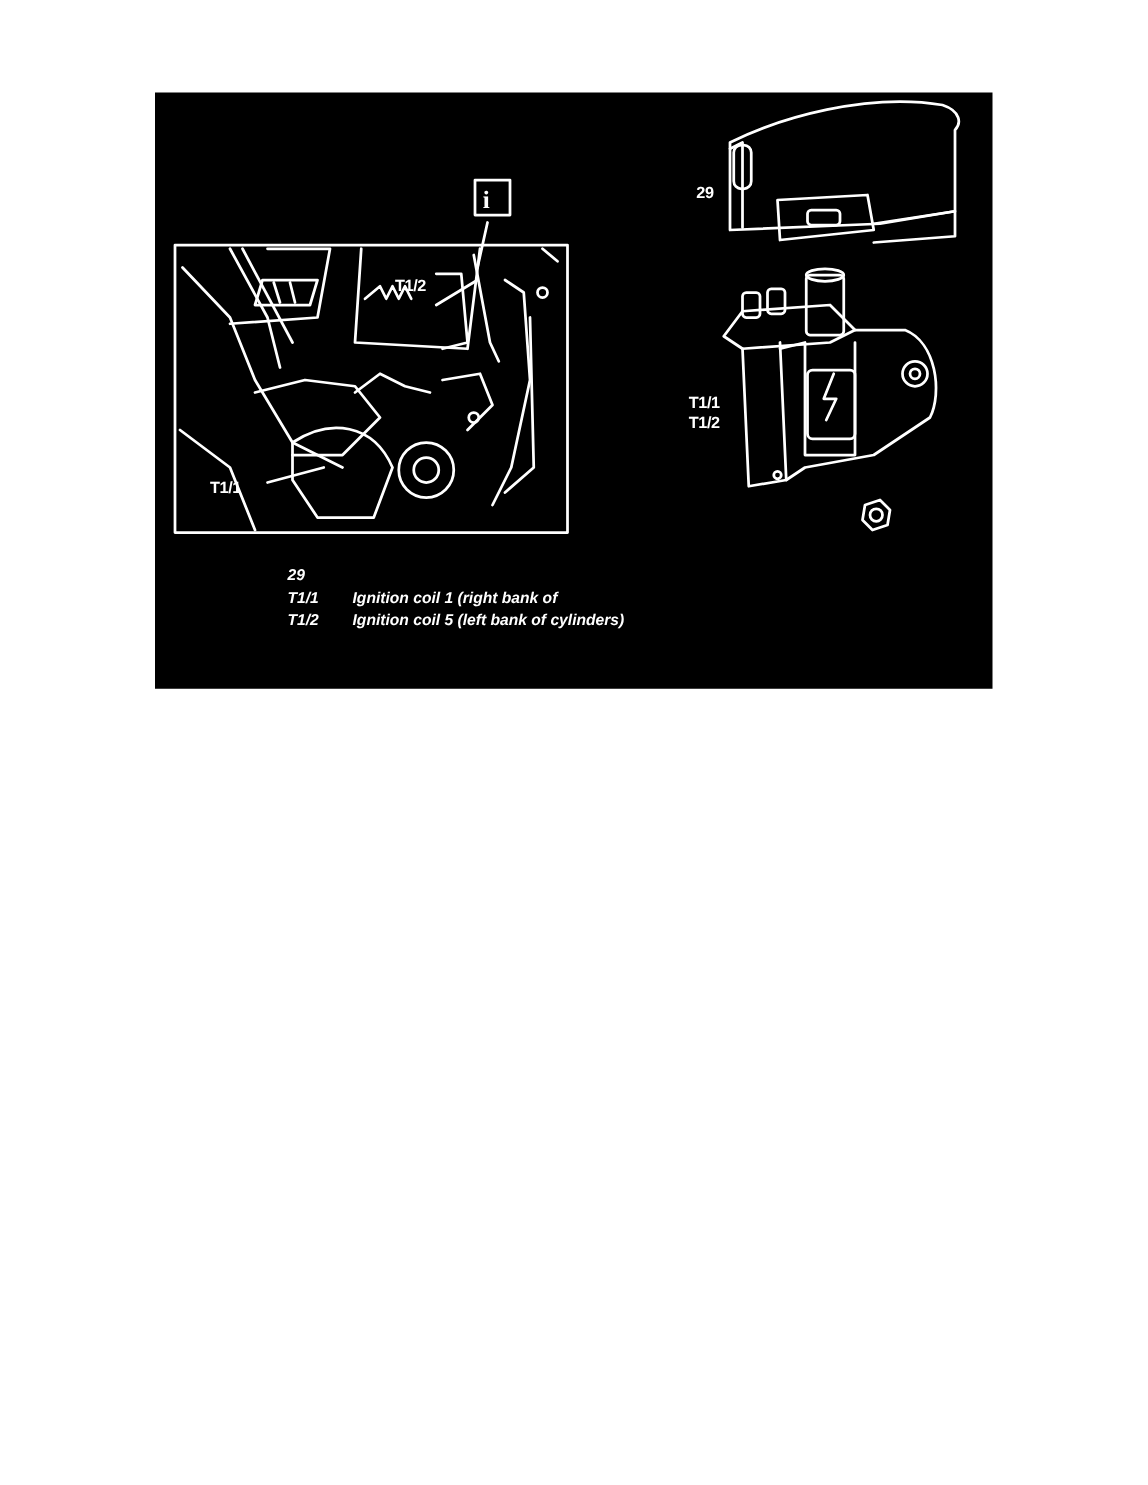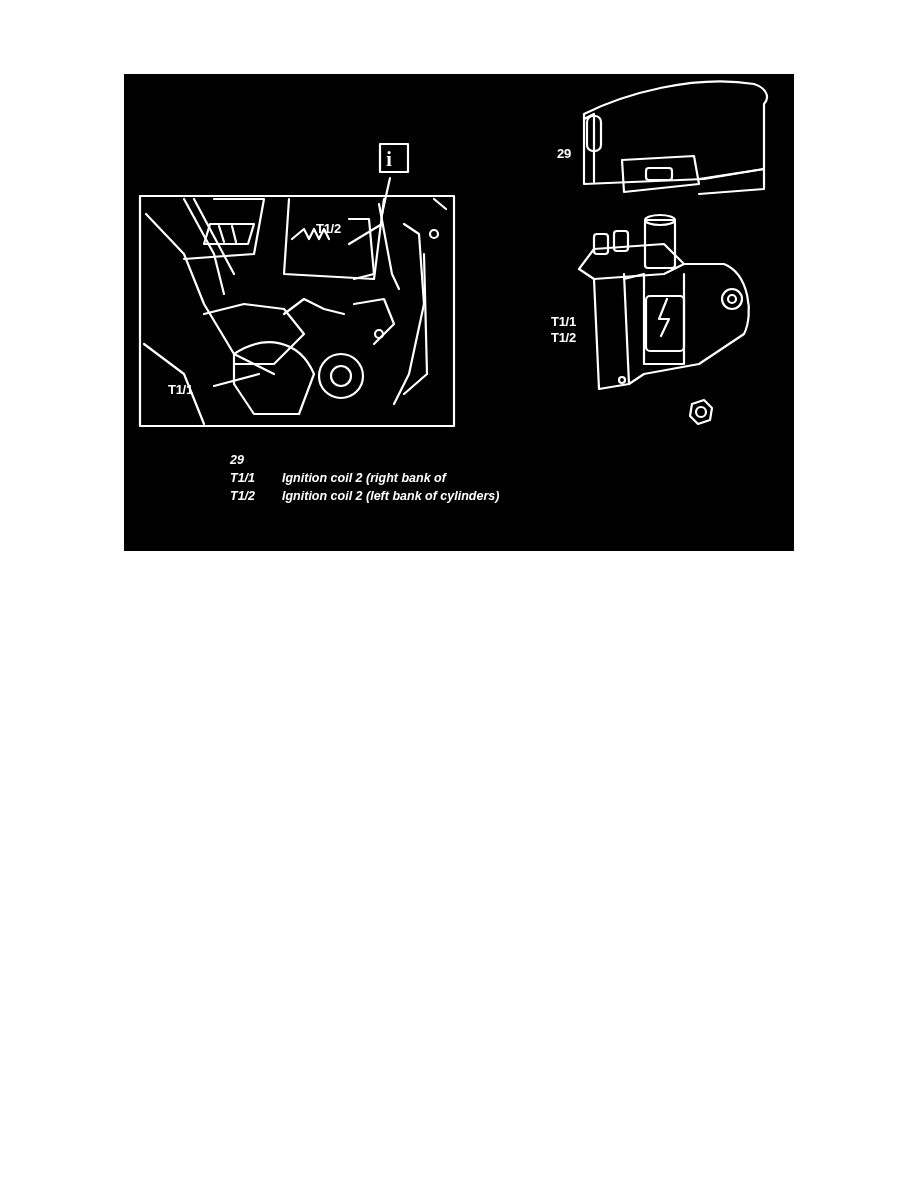--- a/index.html
+++ b/index.html
@@ -82,23 +82,23 @@
   <span class="lbl" style="left:433px;top:72px;">29</span>
   <span class="lbl" style="left:427px;top:240px;">T1/1</span>
   <span class="lbl" style="left:427px;top:256px;">T1/2</span>
 
   <div class="legend">
     <div class="row">
       <span class="code">29</span>
     </div>
     <div class="row">
       <span class="code">T1/1</span>
-      <span class="desc">Ignition coil 2 (right bank of</span>
+      <span class="desc">Ignition coil 1 (right bank of</span>
     </div>
     <div class="row">
       <span class="code"></span>
     </div>
     <div class="row">
       <span class="code">T1/2</span>
-      <span class="desc">Ignition coil 2 (left bank of cylinders)</span>
+      <span class="desc">Ignition coil 5 (left bank of cylinders)</span>
     </div>
   </div>
 </div>
 
 </body></html>

